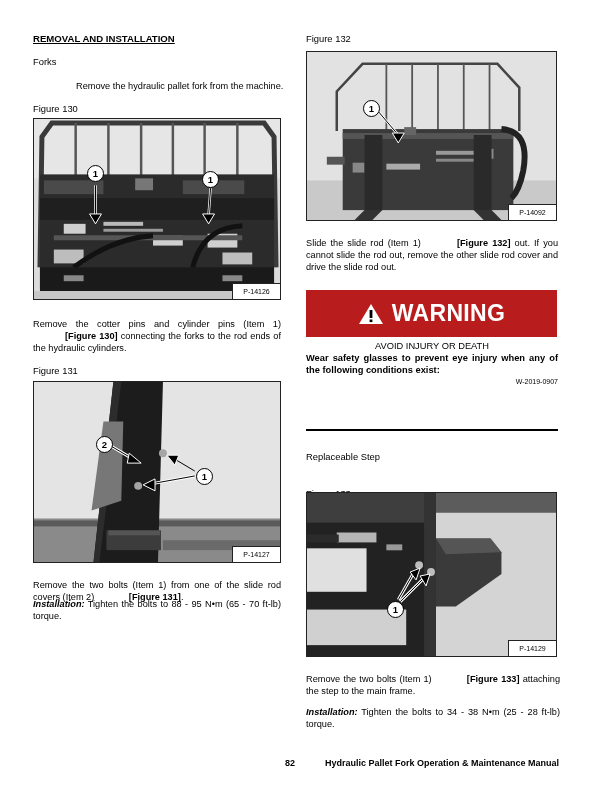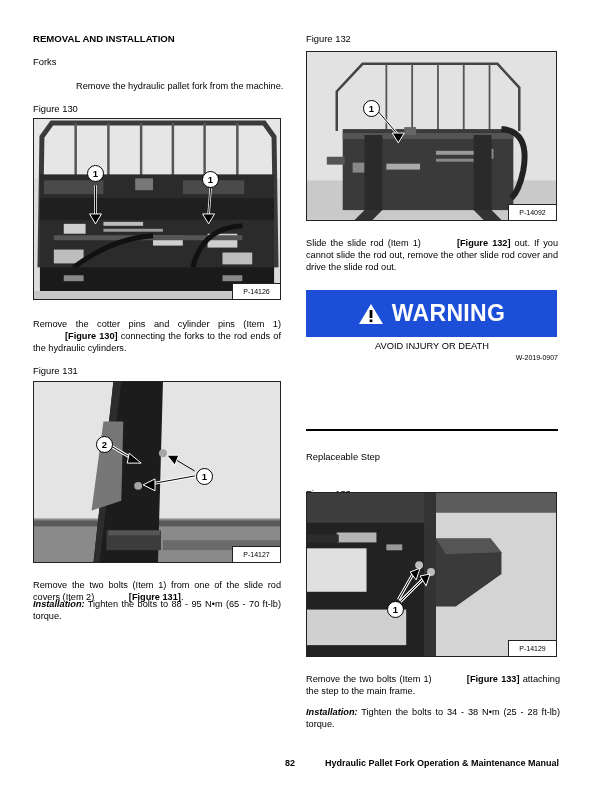--- a/index.html
+++ b/index.html
@@ -8,36 +8,36 @@
   .abs { position: absolute; }
   .h1 { font-weight: bold; font-size: 9.6px; }
   .h2 { font-weight: normal; font-size: 9.4px; text-align: right; }
   .p { font-size: 9.2px; line-height: 12.2px; text-align: justify; }
   .b { font-weight: bold; margin-left: 32px; }
   .bi { font-weight: bold; font-style: italic; }
   .fig { position: absolute; border: 1px solid #222; overflow: hidden; background: #d9d9d9; }
   .fig svg { display: block; width: 100%; height: 100%; }
   .pcode { position: absolute; right: 0; bottom: 0; background: #fff; border-left: 1px solid #222; border-top: 1px solid #222; font-size: 7px; padding: 3px 8px 3px 8px; width: 48px; text-align: center; }
   .callout { position: absolute; width: 17px; height: 17px; border: 1.2px solid #000; border-radius: 50%; background: #fff; font-weight: bold; font-size: 9.5px; text-align: center; line-height: 15px; }
-  .warnbox { position: absolute; left: 306px; top: 290px; width: 251px; height: 47px; background: #1d4ed8; color: #fff; display: flex; align-items: center; justify-content: center; }
+  .warnbox { position: absolute; left: 306px; top: 290px; width: 251px; height: 47px; background: #b91c1c; color: #fff; display: flex; align-items: center; justify-content: center; }
   .warnbox .wtxt { font-weight: bold; font-size: 23px; letter-spacing: 0.3px; margin-left: 8px; }
   .warn-body { position: absolute; left: 306px; top: 340px; width: 252px; }
   .warn-body .avoid { text-align: center; font-weight: normal; font-size: 9.3px; line-height: 12px; }
   .warn-body .lead { font-weight: bold; font-size: 9.3px; line-height: 12px; text-align: justify; }
   .warn-body ul { list-style: none; }
   .warn-body li { font-weight: bold; font-size: 9.3px; line-height: 12.4px; position: relative; padding-left: 16px; }
   .warn-body li::before { content: "\2022"; position: absolute; left: 0; font-size: 7px; }
   .warn-body .code { text-align: right; font-size: 7px; line-height: 10px; margin-top: 1px; }
   .warn-rule { position: absolute; left: 306px; top: 429px; width: 252px; height: 2px; background: #000; }
   .footer { position: absolute; top: 758px; font-weight: bold; font-size: 9px; }
 </style>
 </head>
 <body>
 
-<div class="abs h1" style="left:33px;top:33px;">REMOVAL AND INSTALLATION</div>
+<div class="abs h1" style="left:33px;top:33px;text-decoration:underline;">REMOVAL AND INSTALLATION</div>
 <div class="abs h2" style="left:33px;top:56px;">Forks</div>
 <div class="abs p" style="left:33px;top:80px;width:248px;margin-left:43px;">Remove the hydraulic pallet fork from the machine.</div>
 <div class="abs h2" style="left:33px;top:103px;">Figure 130</div>
 
 <div class="fig" style="left:33px;top:118px;width:248px;height:182px;">
   <svg viewBox="0 0 248 182" preserveAspectRatio="none">
     <rect width="248" height="182" fill="#dcdcdc"></rect>
     <rect x="0" y="0" width="248" height="60" fill="#e6e6e6"></rect>
 
     <path d="M6 150 L8 18 L18 4 L232 4 L242 18 L244 150" fill="none" stroke="#3a3a3a" stroke-width="5"></path>
@@ -172,20 +172,21 @@
 <div class="warnbox">
   <svg width="26" height="22" viewBox="0 0 26 22">
     <polygon points="13,1 25,21 1,21" fill="#fff"></polygon>
     <rect x="11.6" y="7" width="2.8" height="8" fill="#000"></rect>
     <rect x="11.6" y="16.5" width="2.8" height="2.6" fill="#000"></rect>
   </svg>
   <span class="wtxt">WARNING</span>
 </div>
 <div class="warn-body">
   <div class="avoid">AVOID INJURY OR DEATH</div>
+  <div class="lead">Wear safety glasses to prevent eye injury when any of the following conditions exist:</div>
   <div class="code">W-2019-0907</div>
 </div>
 <div class="warn-rule"></div>
 
 <div class="abs h2" style="left:306px;top:451px;">Replaceable Step</div>
 <div class="abs h2" style="left:306px;top:488px;">Figure 133</div>
 
 <div class="fig" style="left:306px;top:492px;width:251px;height:165px;">
   <svg viewBox="0 0 251 165" preserveAspectRatio="none">
     <rect width="251" height="165" fill="#d4d4d4"></rect>

